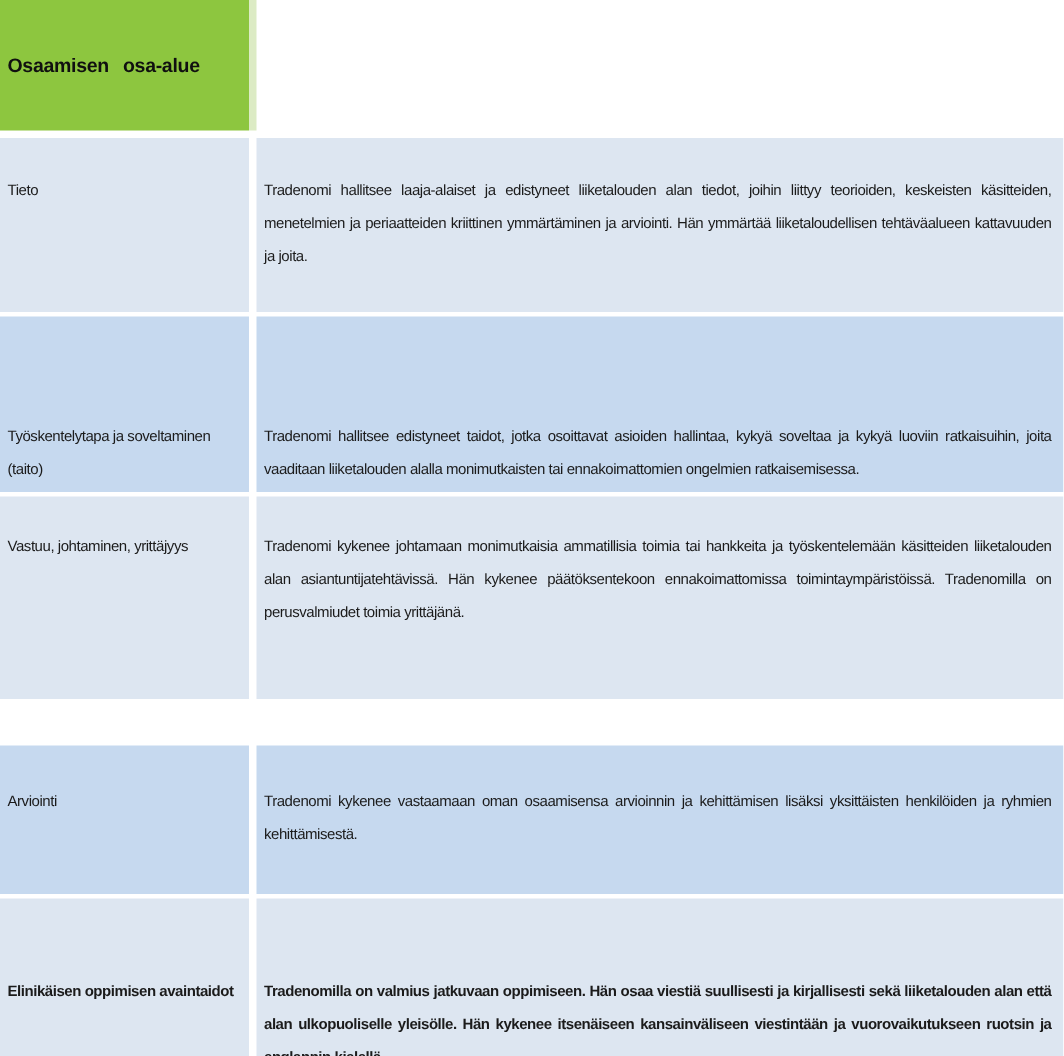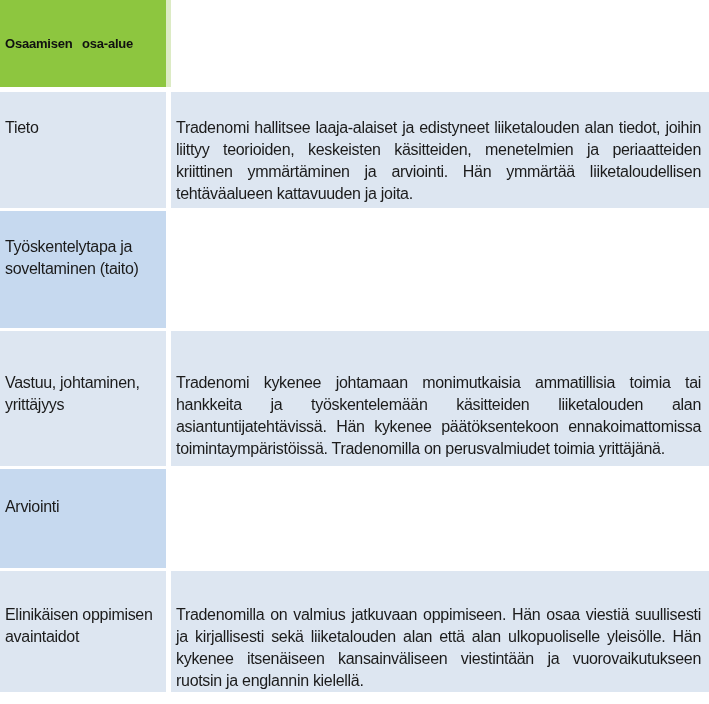--- a/index.html
+++ b/index.html
@@ -36,39 +36,39 @@
     color: var(--header_text, #101010);
     letter-spacing: -0.2px;
     word-spacing: 6px;
     padding: 0 5px;
   }
 
   
   .body-row .light { background: var(--row_light, #dde6f1); }
   .body-row .dark  { background: var(--row_dark,  #c6d9ef); }
   .inner {
-    font-size: 16px;
+    font-size: 10px;
     line-height: 22px;
     letter-spacing: -0.3px;
     color: var(--text, #1b1b1b);
   }
   .area { padding-left: 5px; padding-right: 6px; text-align: left; }
   .desc { padding-left: 5px; padding-right: 8px; text-align: justify; }
 
   .r1 { height: 116px; margin-bottom: 3px; }
   .r2 { height: 117px; margin-bottom: 3px; }
   .r3 { height: 135px; margin-bottom: 3px; }
-  .r4 { height: 99px;  margin-bottom: 3px; }
+  .r4 { height: 99px;  margin-bottom: 3px; margin-top: 28px; }
   .r5 { flex: 1 1 auto; }
 
   .r1 .inner { padding-top: 25px; }
-  .r2 .inner { padding-top: 25px; }
-  .r3 .inner { padding-top: 41px; }
+  .r2 .inner { padding-top: 25px; margin-top: 45px; }
+  .r3 .inner { padding-top: 23px; }
   .r4 .inner { padding-top: 27px; }
-  .r5 .inner { padding-top: 33px; }
+  .r5 .inner { padding-top: 52px; font-weight: bold; }
 </style>
 </head>
 <body>
 
 <div class="table">
 
   <div class="row header">
     <div class="col1">
       <span class="header-label">Osaamisen osa-alue</span>
     </div>
@@ -83,37 +83,43 @@
     <div class="col2 light">
       <div class="inner desc">Tradenomi hallitsee laaja-alaiset ja edistyneet liiketalouden alan tiedot, joihin liittyy teorioiden, keskeisten käsitteiden, menetelmien ja periaatteiden kriittinen ymmärtäminen ja arviointi. Hän ymmärtää liiketaloudellisen tehtäväalueen kattavuuden ja joita.</div>
     </div>
   </div>
 
   <div class="row body-row r2">
     <div class="col1 dark">
       <div class="inner area">Työskentelytapa ja soveltaminen (taito)</div>
     </div>
     <div class="colgap"></div>
+    <div class="col2 dark">
+      <div class="inner desc">Tradenomi hallitsee edistyneet taidot, jotka osoittavat asioiden hallintaa, kykyä soveltaa ja kykyä luoviin ratkaisuihin, joita vaaditaan liiketalouden alalla monimutkaisten tai ennakoimattomien ongelmien ratkaisemisessa.</div>
+    </div>
   </div>
 
   <div class="row body-row r3">
     <div class="col1 light">
       <div class="inner area">Vastuu, johtaminen, yrittäjyys</div>
     </div>
     <div class="colgap"></div>
     <div class="col2 light">
       <div class="inner desc">Tradenomi kykenee johtamaan monimutkaisia ammatillisia toimia tai hankkeita ja työskentelemään käsitteiden liiketalouden alan asiantuntijatehtävissä. Hän kykenee päätöksentekoon ennakoimattomissa toimintaympäristöissä. Tradenomilla on perusvalmiudet toimia yrittäjänä.</div>
     </div>
   </div>
 
   <div class="row body-row r4">
     <div class="col1 dark">
       <div class="inner area">Arviointi</div>
     </div>
     <div class="colgap"></div>
+    <div class="col2 dark">
+      <div class="inner desc">Tradenomi kykenee vastaamaan oman osaamisensa arvioinnin ja kehittämisen lisäksi yksittäisten henkilöiden ja ryhmien kehittämisestä.</div>
+    </div>
   </div>
 
   <div class="row body-row r5">
     <div class="col1 light">
       <div class="inner area">Elinikäisen oppimisen avaintaidot</div>
     </div>
     <div class="colgap"></div>
     <div class="col2 light">
       <div class="inner desc">Tradenomilla on valmius jatkuvaan oppimiseen. Hän osaa viestiä suullisesti ja kirjallisesti sekä liiketalouden alan että alan ulkopuoliselle yleisölle. Hän kykenee itsenäiseen kansainväliseen viestintään ja vuorovaikutukseen ruotsin ja englannin kielellä.</div>
     </div>

